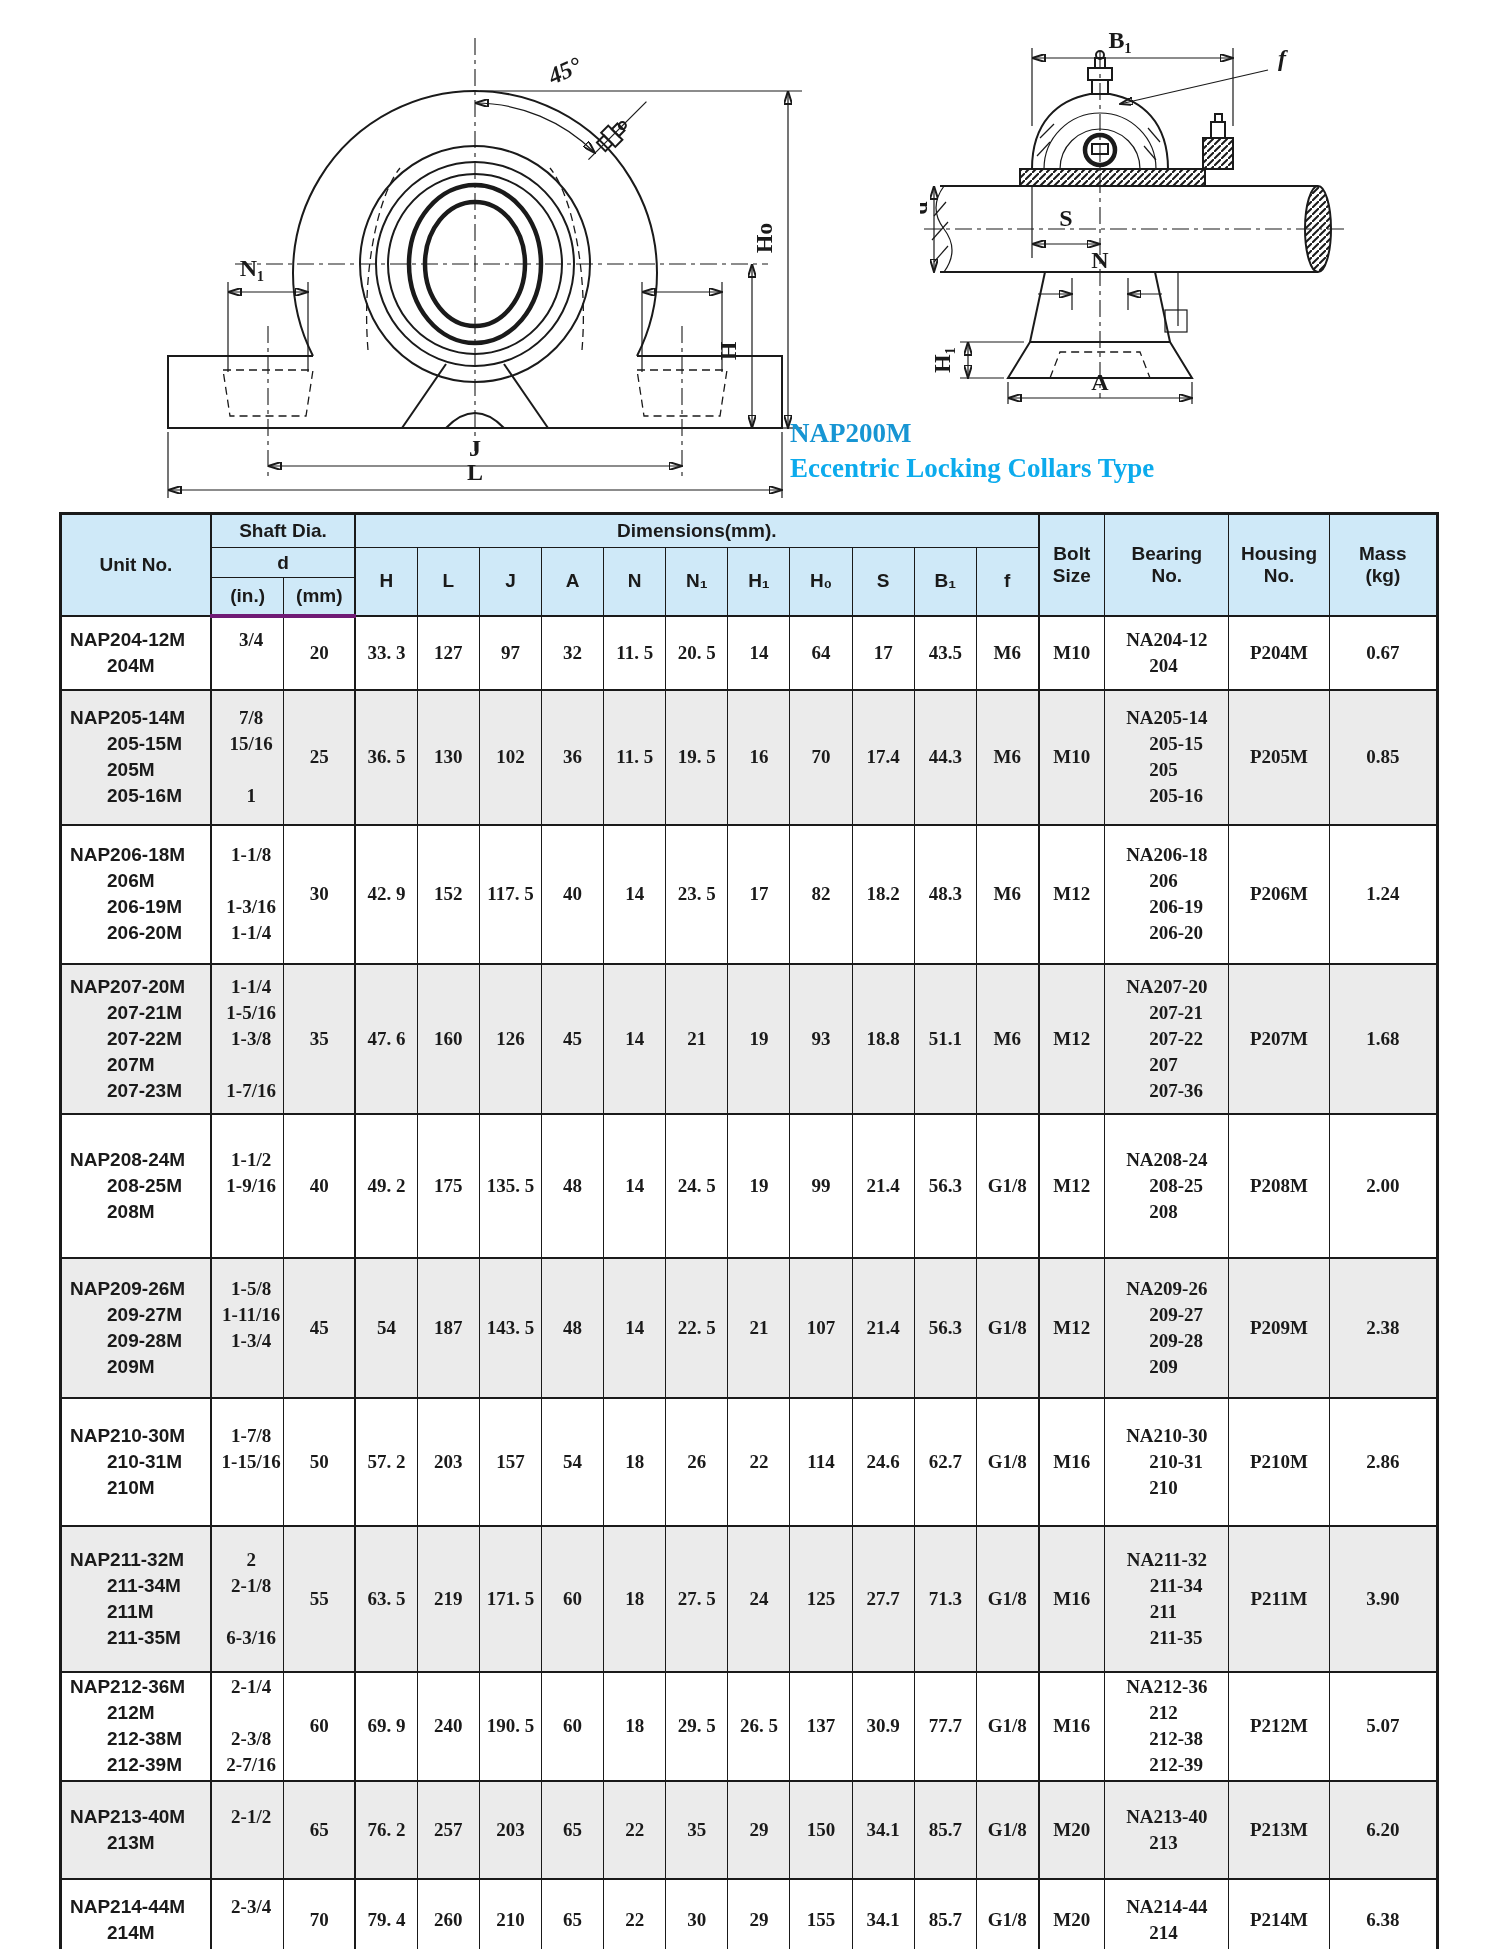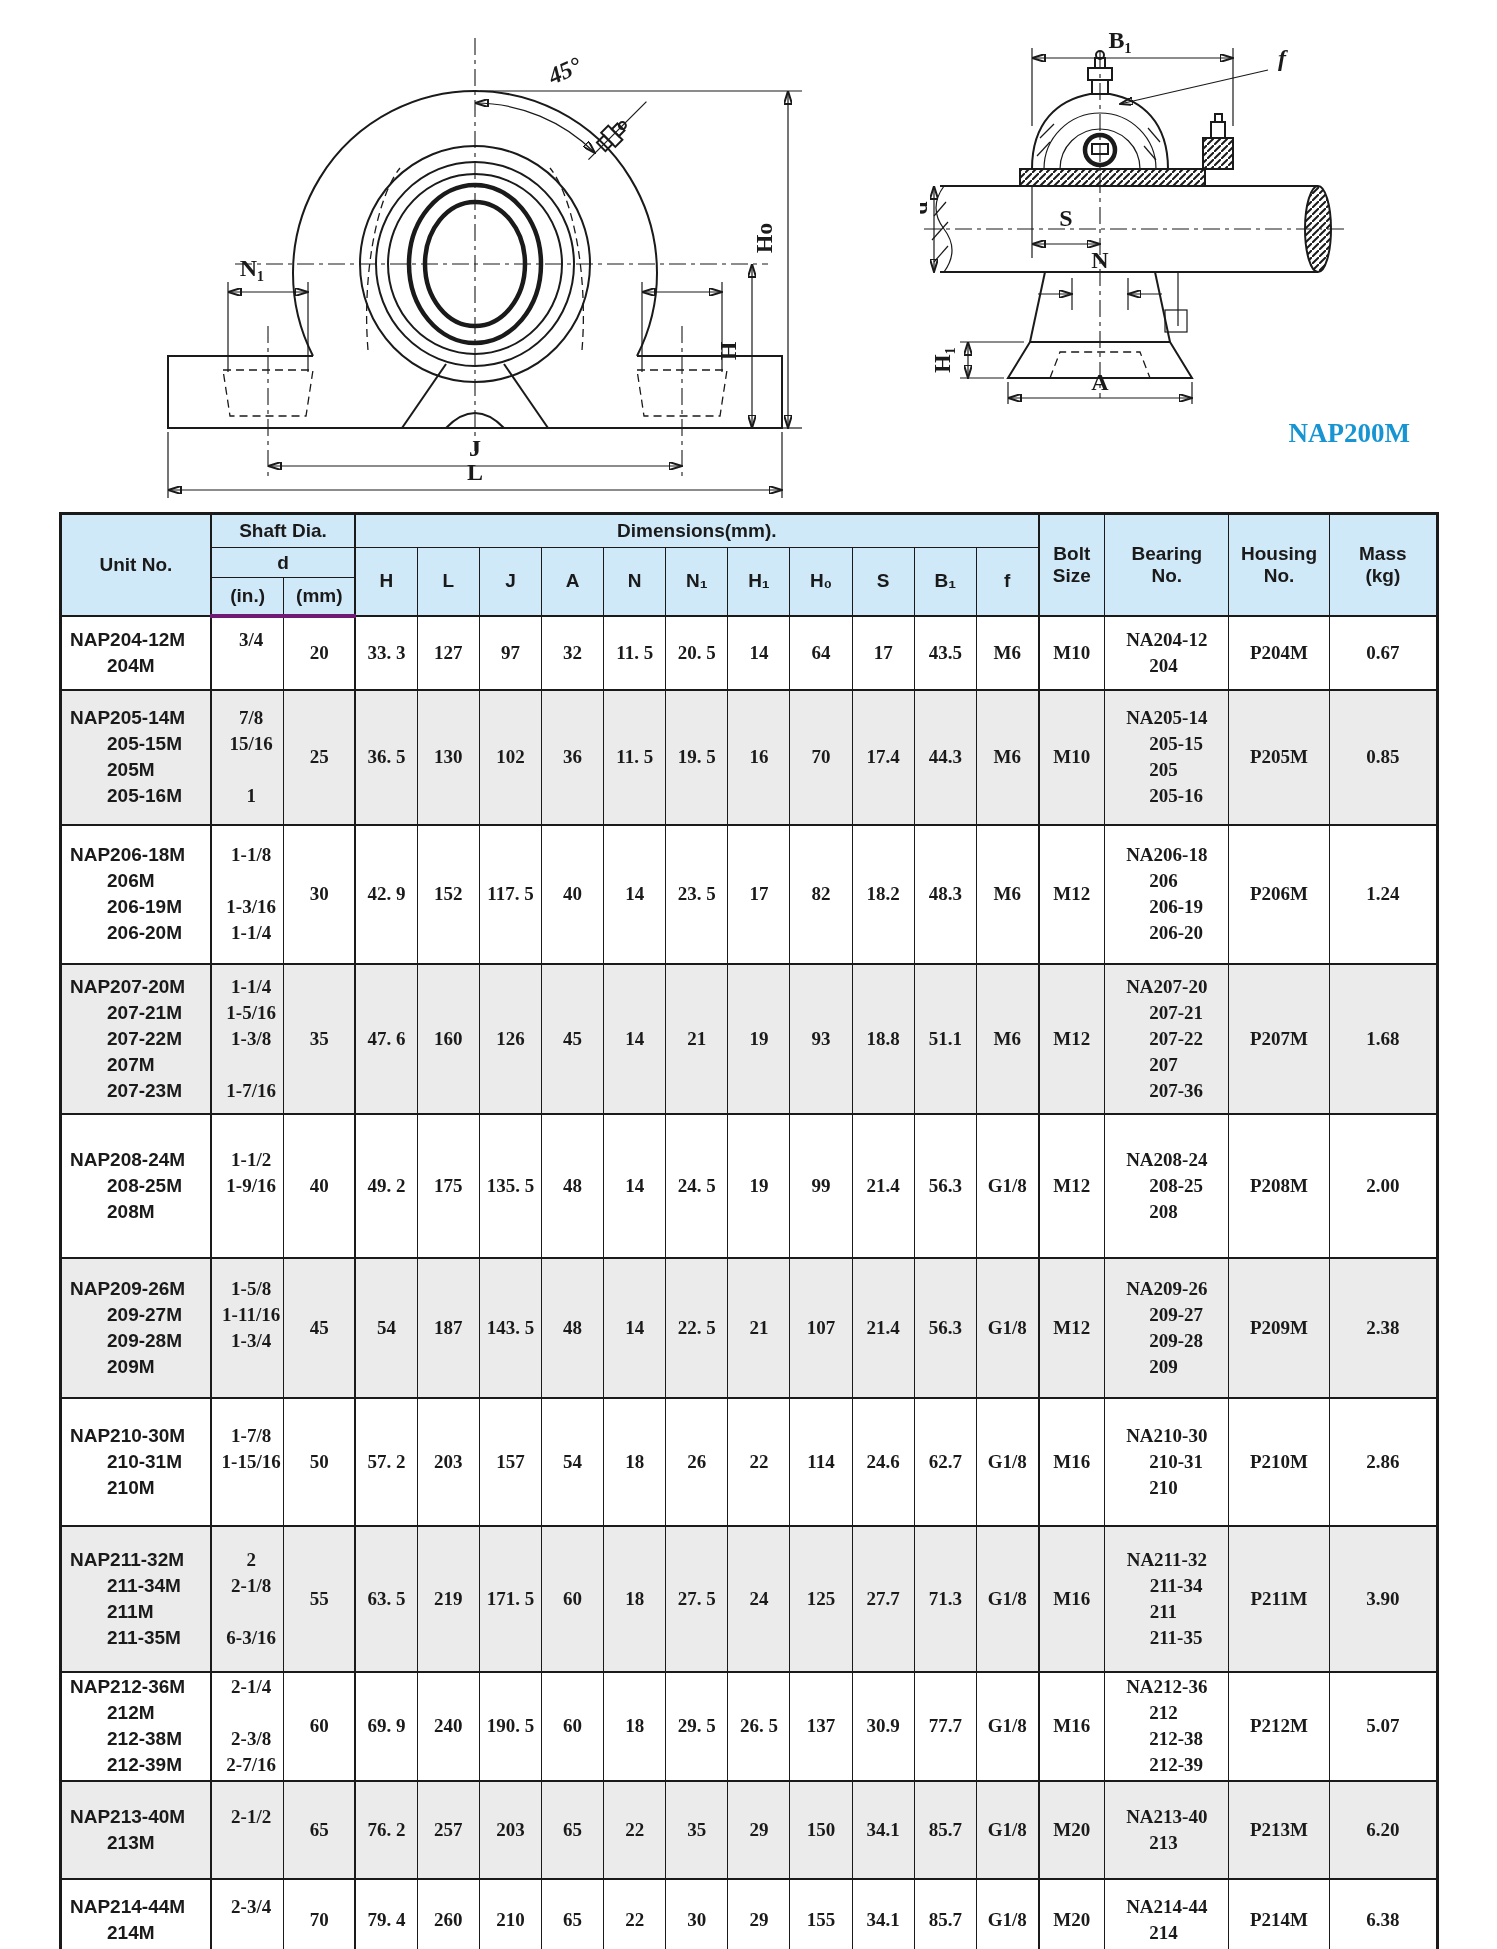--- a/index.html
+++ b/index.html
@@ -8,21 +8,21 @@
   
   .sv{position:absolute;}
   .sv line,.sv path,.sv circle,.sv ellipse,.sv rect,.sv polygon{stroke:#1a1a1a;fill:none;stroke-width:2;}
   .sv .thin{stroke-width:1.2;}
   .sv .bold{stroke-width:4.5;}
   .sv .cl{stroke-width:1.1;stroke-dasharray:17 5 4 5;}
   .sv .dsh{stroke-width:1.3;stroke-dasharray:8 5;}
   .sv text{fill:#1a1a1a;stroke:none;font-family:"Liberation Serif","DejaVu Serif",serif;
            font-weight:bold;font-size:24px;}
   .sv .hfill{fill:url(#hch);stroke:#1a1a1a;}
-  .caption{position:absolute;left:810px;top:416px;width:600px;text-align:right;
+  .caption{position:absolute;left:790px;top:416px;width:600px;text-align:left;
            font-family:"Liberation Serif","DejaVu Serif",serif;font-weight:bold;}
   .caption .l1{font-size:27px;color:#1795d3;line-height:34px;}
   .caption .l2{font-size:27px;color:#0cabed;line-height:36px;}
   
   table.spec{position:absolute;left:59px;top:512px;width:1380px;border-collapse:collapse;
              table-layout:fixed;border:3px solid #1a1a1a;}
   table.spec th,table.spec td{border:1px solid #1a1a1a;padding:0;vertical-align:middle;text-align:center;}
   table.spec thead th{background:#cfe9f8;font-weight:bold;font-size:19px;}
   thead tr:last-child th{border-bottom:4px solid #701a75;}
   .br2{border-right-width:2px !important;}
@@ -191,20 +191,21 @@
     <text transform="translate(30,334) rotate(-90)" text-anchor="middle">H₁</text>
 
     <line class="thin" x1="88" y1="356" x2="88" y2="378"></line>
     <line class="thin" x1="272" y1="356" x2="272" y2="378"></line>
     <line class="thin" x1="88" y1="372" x2="272" y2="372" marker-start="url(#as2)" marker-end="url(#ae2)"></line>
     <text x="180" y="364" text-anchor="middle">A</text>
   </svg>
 
   <div class="caption">
     <div class="l1">NAP200M</div>
+    <div class="l2">Eccentric Locking Collars Type</div>
   </div>
 
   <table class="spec">
     <colgroup>
       <col style="width:150px">
         <col style="width:73px">
         <col style="width:71px">
       <col style="width:62px">
         <col style="width:62px">
         <col style="width:62px">

